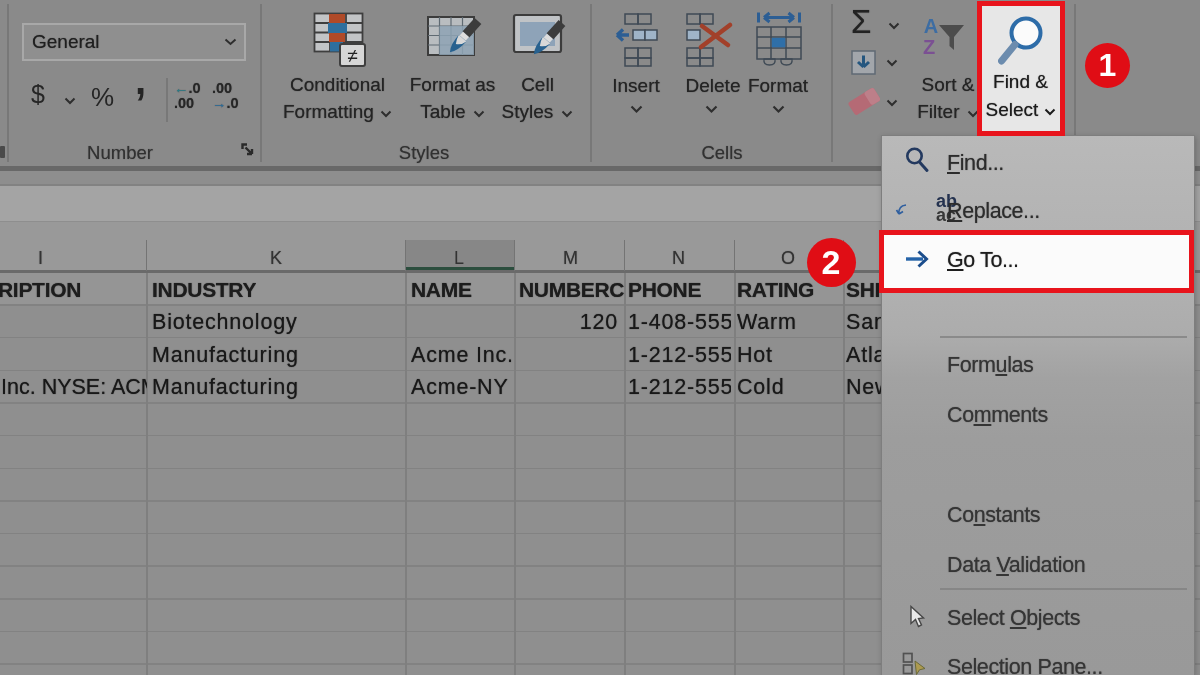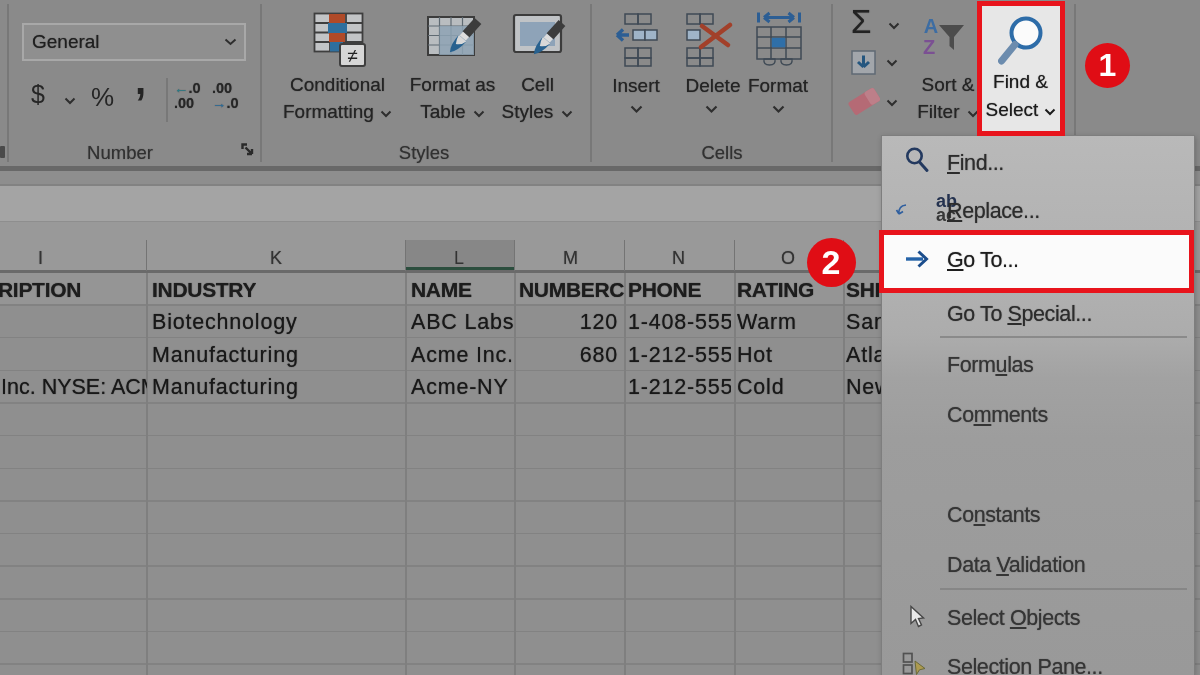--- a/index.html
+++ b/index.html
@@ -245,29 +245,27 @@
 
 <div class="cellt hdr" style="left:-2px;top:273.5px;">RIPTION</div>
 <div class="cellt hdr" style="left:152px;top:273.5px;">INDUSTRY</div>
 <div class="cellt hdr" style="left:411px;top:273.5px;">NAME</div>
 <div class="cellt hdr" style="left:519px;top:273.5px;width:106px;">NUMBERC</div>
 <div class="cellt hdr" style="left:628px;top:273.5px;">PHONE</div>
 <div class="cellt hdr" style="left:737px;top:273.5px;">RATING</div>
 <div class="cellt hdr" style="left:846px;top:273.5px;width:36px;">SHI</div>
 
 <div class="cellt" style="left:152px;top:306px;">Biotechnology</div>
-<div class="cellt" style="left:411px;top:306px;">ABC Labs</div>
 <div class="cellt" style="left:515px;top:306px;width:103px;text-align:right;">120</div>
 <div class="cellt" style="left:628px;top:306px;width:103px;">1-408-555</div>
 <div class="cellt" style="left:737px;top:306px;">Warm</div>
 <div class="cellt" style="left:846px;top:306px;width:36px;">San</div>
 
 <div class="cellt" style="left:152px;top:338.6px;">Manufacturing</div>
 <div class="cellt" style="left:411px;top:338.6px;">Acme Inc.</div>
-<div class="cellt" style="left:515px;top:338.6px;width:103px;text-align:right;">680</div>
 <div class="cellt" style="left:628px;top:338.6px;width:103px;">1-212-555</div>
 <div class="cellt" style="left:737px;top:338.6px;">Hot</div>
 <div class="cellt" style="left:846px;top:338.6px;width:36px;">Atla</div>
 
 <div class="cellt" style="left:1px;top:371.2px;width:146px;letter-spacing:0;">Inc. NYSE: ACM</div>
 <div class="cellt" style="left:152px;top:371.2px;">Manufacturing</div>
 <div class="cellt" style="left:411px;top:371.2px;">Acme-NY</div>
 <div class="cellt" style="left:628px;top:371.2px;width:103px;">1-212-555</div>
 <div class="cellt" style="left:737px;top:371.2px;">Cold</div>
 <div class="cellt" style="left:846px;top:371.2px;width:36px;">New</div>
@@ -281,21 +279,20 @@
 <circle cx="10.5" cy="10" r="7.2" fill="none" stroke="#23395f" stroke-width="2.6"></circle>
 <line x1="15.5" y1="16" x2="23" y2="24.5" stroke="#23395f" stroke-width="3" stroke-linecap="round"></line>
 </svg>
 <div class="ab" style="left:936px;top:194px;font-size:18px;font-weight:bold;color:#24324f;line-height:14px;">ab<br><span style="color:#383838;">ac</span></div>
 <svg class="ab" style="left:895px;top:203px;" width="14" height="16">
       <path d="M11,2 Q3,3 4,11 M4,11 L1.5,7 M4,11 L8,8.5" stroke="#2f5f9f" stroke-width="1.7" fill="none"></path>
     </svg>
 
 <div class="mitem" style="top:148px;"><u>F</u>ind...</div>
 <div class="mitem" style="top:196px;"><u>R</u>eplace...</div>
-<div class="mitem" style="top:299px;">Go To <u>S</u>pecial...</div>
 <div class="ab" style="left:940px;top:336px;width:247px;height:1.5px;background:#8a8a8a;"></div>
 <div class="mitem" style="top:350px;color:#353535;">Form<u>u</u>las</div>
 <div class="mitem" style="top:400px;color:#353535;">Co<u>m</u>ments</div>
 <div class="mitem" style="top:500px;color:#353535;">Co<u>n</u>stants</div>
 <div class="mitem" style="top:550px;color:#353535;">Data <u>V</u>alidation</div>
 <div class="ab" style="left:940px;top:588px;width:247px;height:1.5px;background:#868686;"></div>
 <div class="mitem" style="top:603px;color:#353535;">Select <u>O</u>bjects</div>
 <div class="mitem" style="top:652px;color:#353535;">Selection <u>P</u>ane...</div>
 
 <svg class="ab" style="left:908px;top:605px;" width="20" height="26">

